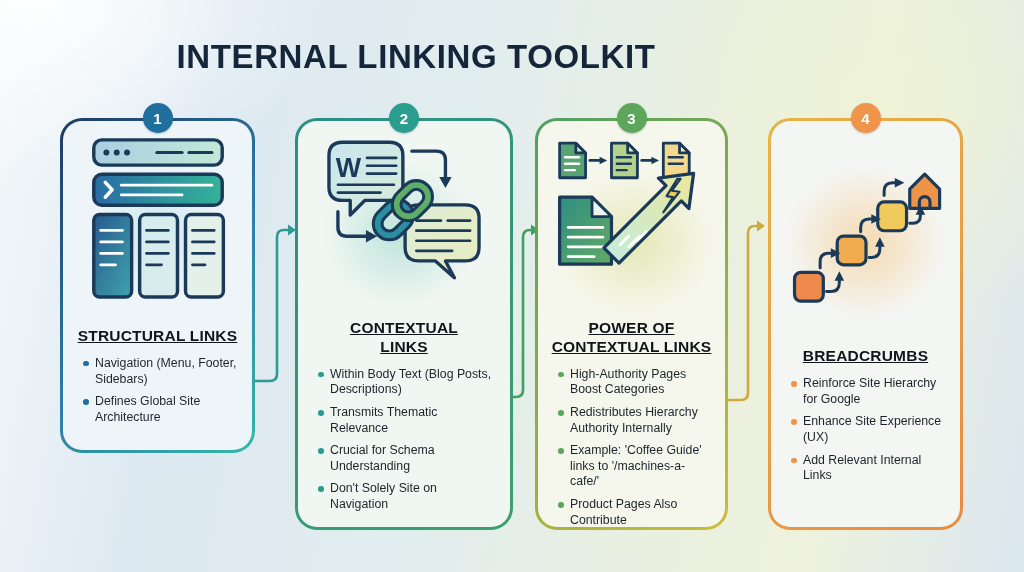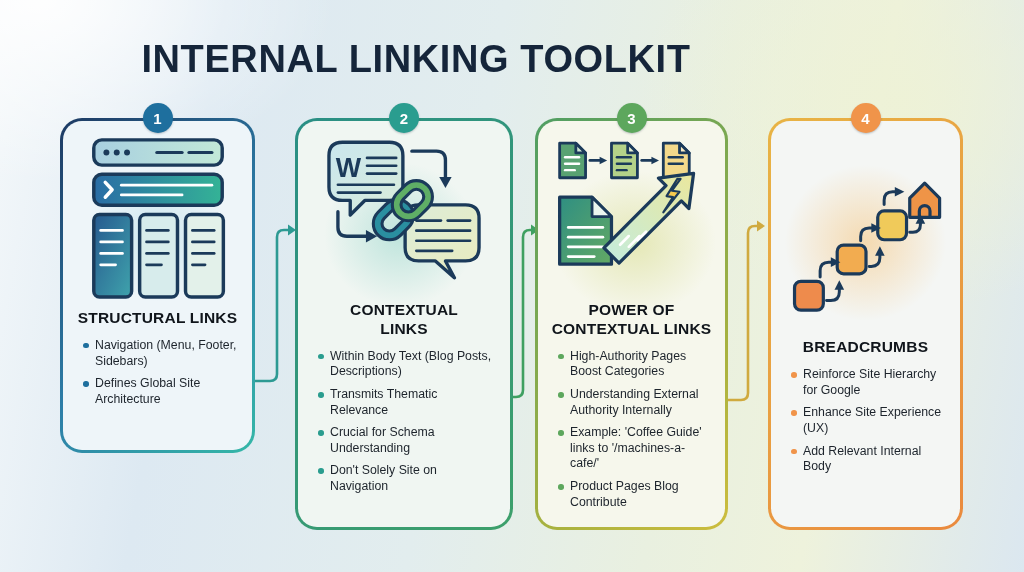--- a/index.html
+++ b/index.html
@@ -7,21 +7,21 @@
   body {
     position:relative; overflow:hidden;
     font-family:"Liberation Sans", sans-serif;
     background:
       radial-gradient(420px 260px at 4% 0%, rgba(255,255,255,.9), rgba(255,255,255,0) 70%),
       radial-gradient(380px 300px at 88% 18%, rgba(238,242,214,.9), rgba(238,242,214,0) 70%),
       linear-gradient(100deg,#f4f8fa 0%, #dde9f2 20%, #e2edee 45%, #e9f0e0 66%, #eef2dc 80%, #dbe7f0 100%);
   }
   .main-title {
     position:absolute; top:38px; left:0; width:832px; text-align:center;
-    font-size:38px; font-weight:bold; letter-spacing:.6px; color:#15253a;
+    font-size:33px; font-weight:bold; letter-spacing:.6px; color:#15253a;
   }
   .connectors { position:absolute; inset:0; z-index:1; pointer-events:none; }
   .panel { position:absolute; z-index:2; border-radius:22px; }
   .panel-inner {
     position:absolute; inset:3px; border-radius:19px;
     display:flex; flex-direction:column; align-items:center;
     padding:8px 10px 8px;
   }
   .p1 { left:60px;  top:118px; width:195px; height:335px;
         background:linear-gradient(135deg,#1d3a63,#2d7ea8 55%,#35b8a8); }
@@ -39,21 +39,21 @@
     position:absolute; top:-15px; left:50%; transform:translateX(-50%);
     width:30px; height:30px; border-radius:50%; background:var(--accent,#1e6f9e);
     color:#fff; font-size:15px; font-weight:bold;
     display:flex; align-items:center; justify-content:center; z-index:3;
     box-shadow:0 1px 2px rgba(20,40,60,.25);
   }
   .icon-wrap { height:172px; display:flex; align-items:center; justify-content:center; flex:none; }
   .p1 .icon-wrap { height:180px; }
   .panel-title {
     font-size:15.5px; font-weight:bold; color:#10151b; text-align:center;
-    line-height:1.22; letter-spacing:.2px; margin-top:0;
+    line-height:1.22; letter-spacing:.2px; margin-top:18px;text-decoration:underline;
   }
   .bullets { list-style:none; width:100%; margin-top:10px; padding:0 2px 0 9px; }
   .bullets li {
     position:relative; padding-left:13px; margin-bottom:7px;
     font-size:12.3px; line-height:1.27; color:#1d242c;
   }
   .bullets li::before {
     content:""; position:absolute; left:1px; top:5px;
     width:5.5px; height:5.5px; border-radius:50%; background:var(--accent,#444);
   }
@@ -246,23 +246,23 @@
         <g stroke="#fff" stroke-width="2.5" stroke-linecap="round">
           <line x1="64" y1="100" x2="72" y2="92"></line>
             <line x1="72" y1="102" x2="82" y2="92"></line>
             <line x1="80" y1="96" x2="88" y2="88"></line>
         </g>
       </svg>
     </div>
     <div class="panel-title" style="max-width:160px;">POWER OF CONTEXTUAL LINKS</div>
     <ul class="bullets">
         <li>High-Authority Pages Boost Categories</li>
-        <li>Understanding External Authority Internally</li>
+        <li>Redistributes Hierarchy Authority Internally</li>
         <li>Example: 'Coffee Guide' links to '/machines-a-cafe/'</li>
-        <li>Product Pages Blog Contribute</li>
+        <li>Product Pages Also Contribute</li>
       </ul>
   </div>
 </div>
 
 <div class="panel p4" style="--accent: #f0944a;">
   <div class="badge">4</div>
   <div class="panel-inner">
     <div class="icon-wrap">
       <svg width="160" height="156" viewBox="0 0 150 145">
         <g stroke="#1b3a5a" stroke-width="3" stroke-linejoin="round">
@@ -287,16 +287,16 @@
           <polygon points="80,45.5 89,50 80,54.5"></polygon>
           <polygon points="121.5,46 126,37 130.5,46"></polygon>
           <polygon points="102,11.5 111,16 102,20.5"></polygon>
         </g>
       </svg>
     </div>
     <div class="panel-title">BREADCRUMBS</div>
     <ul class="bullets">
         <li>Reinforce Site Hierarchy for Google</li>
         <li>Enhance Site Experience (UX)</li>
-        <li>Add Relevant Internal Body</li>
+        <li>Add Relevant Internal Links</li>
       </ul>
   </div>
 </div>
 
 </body></html>

